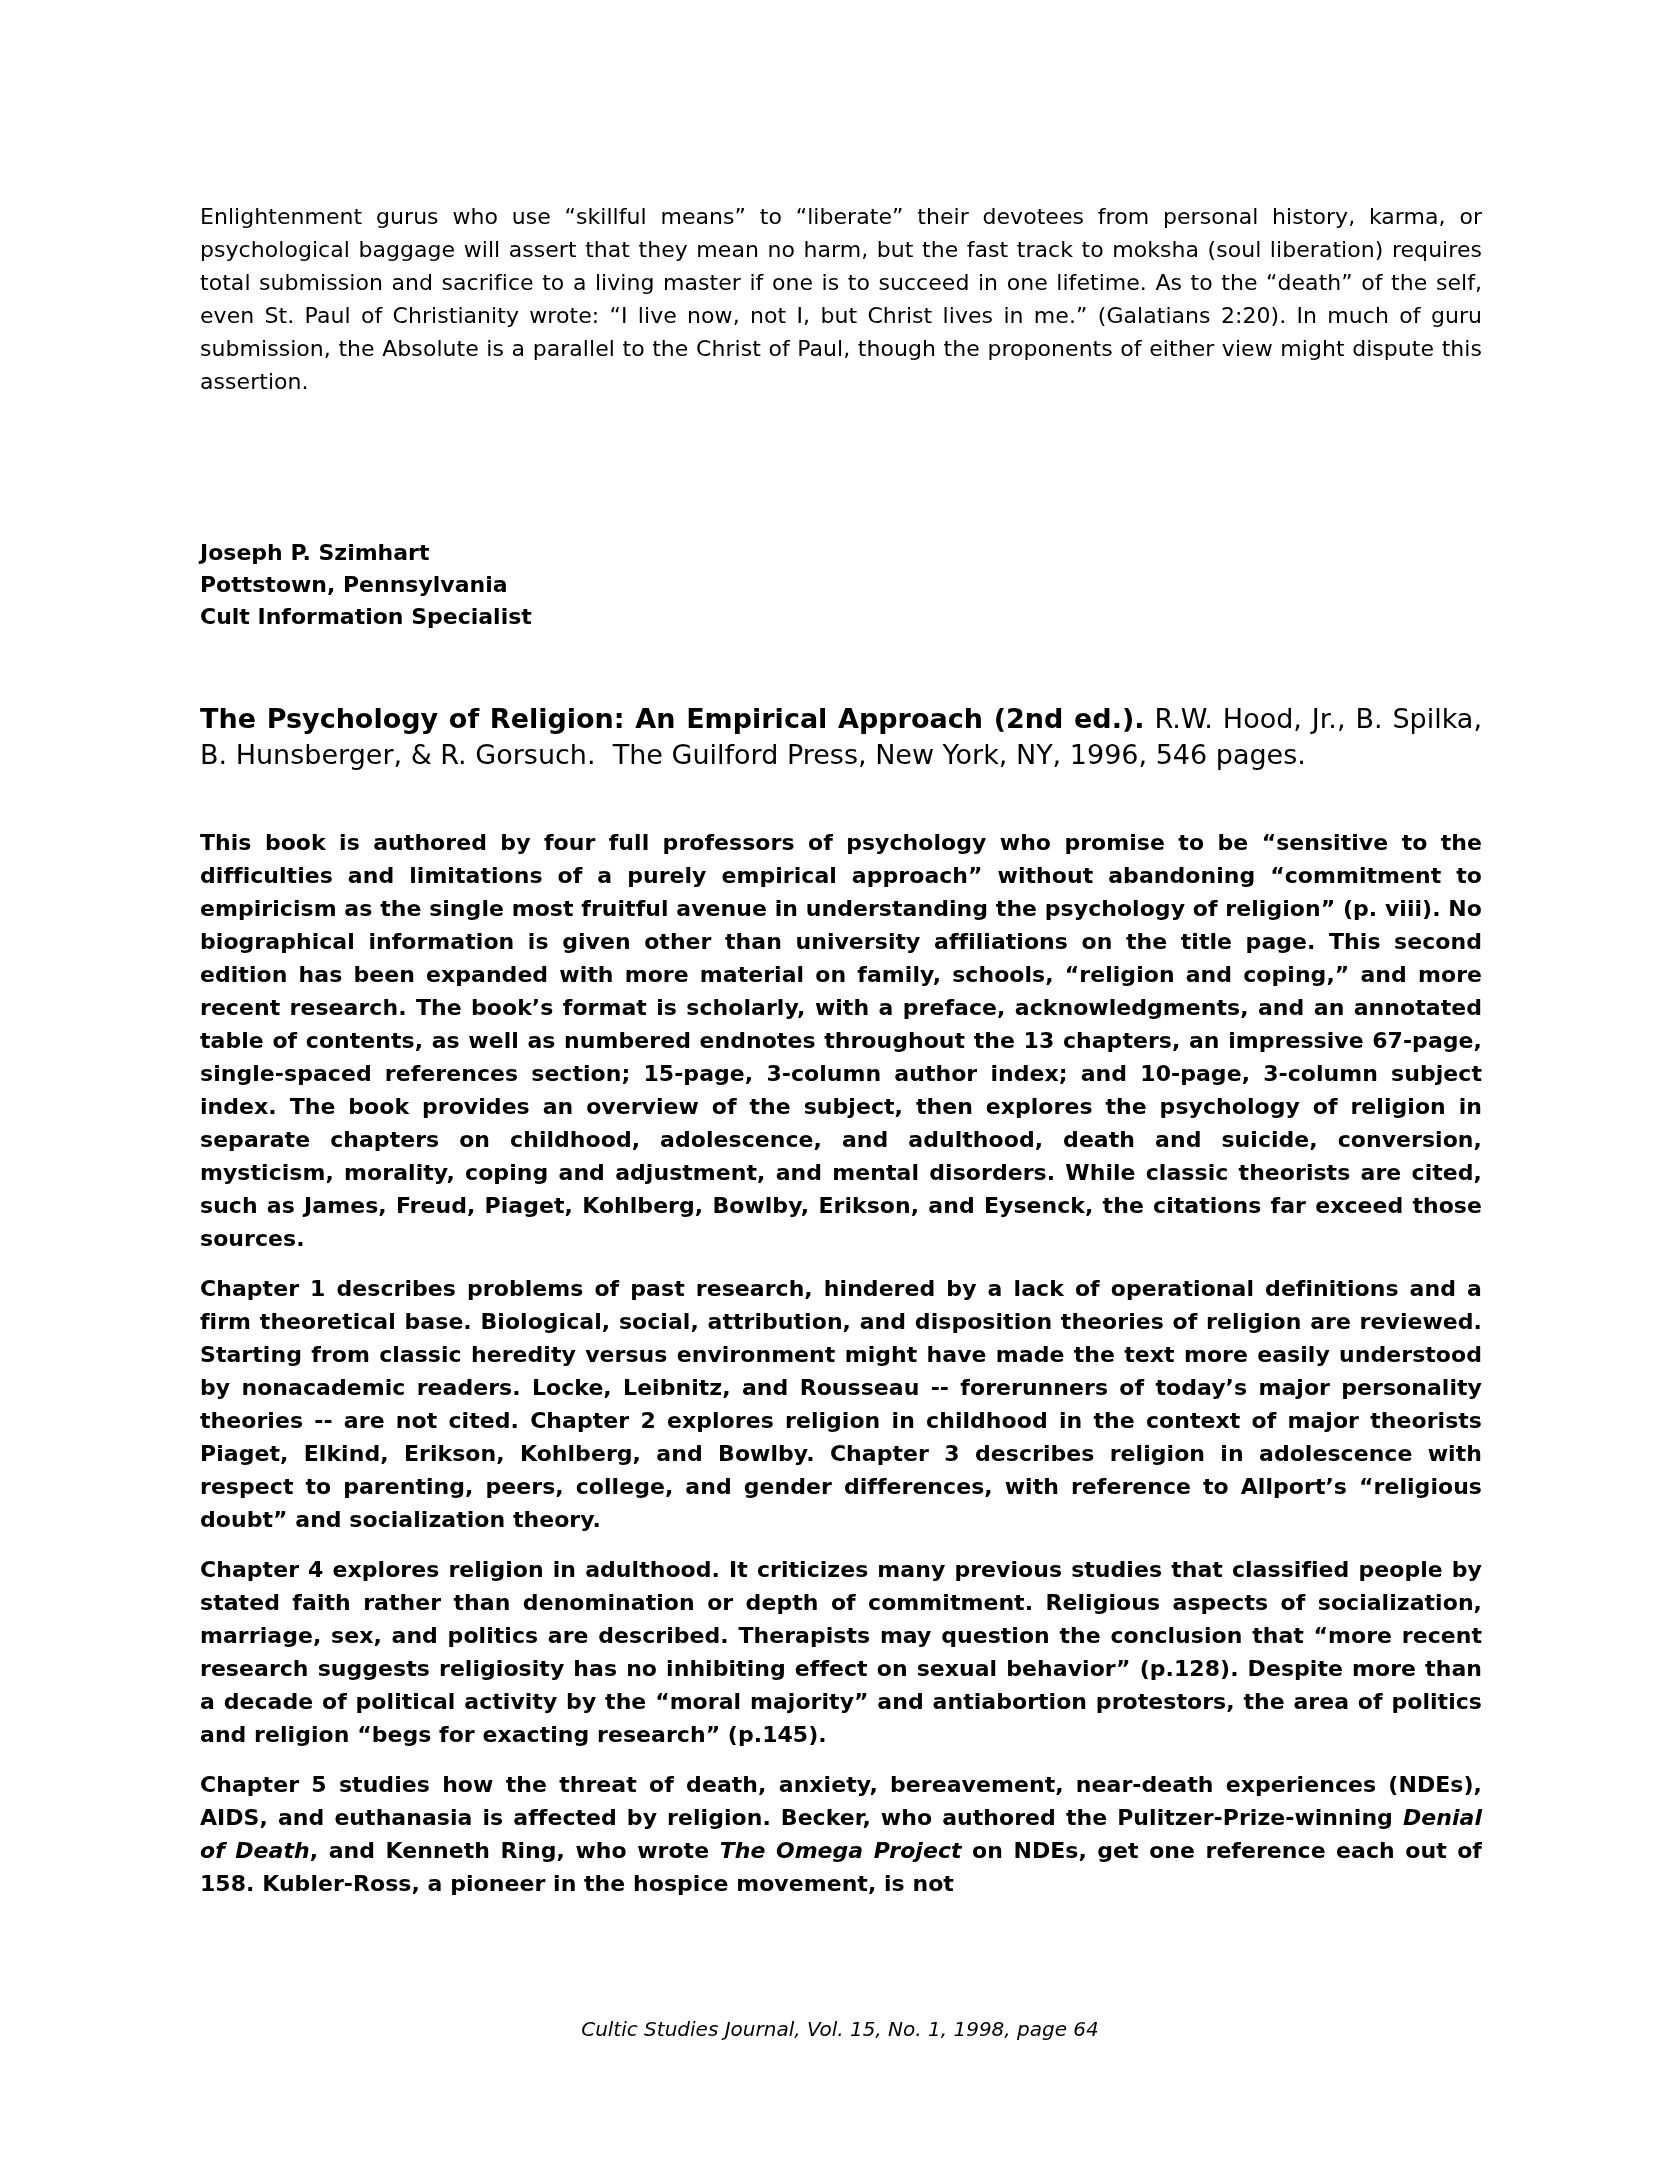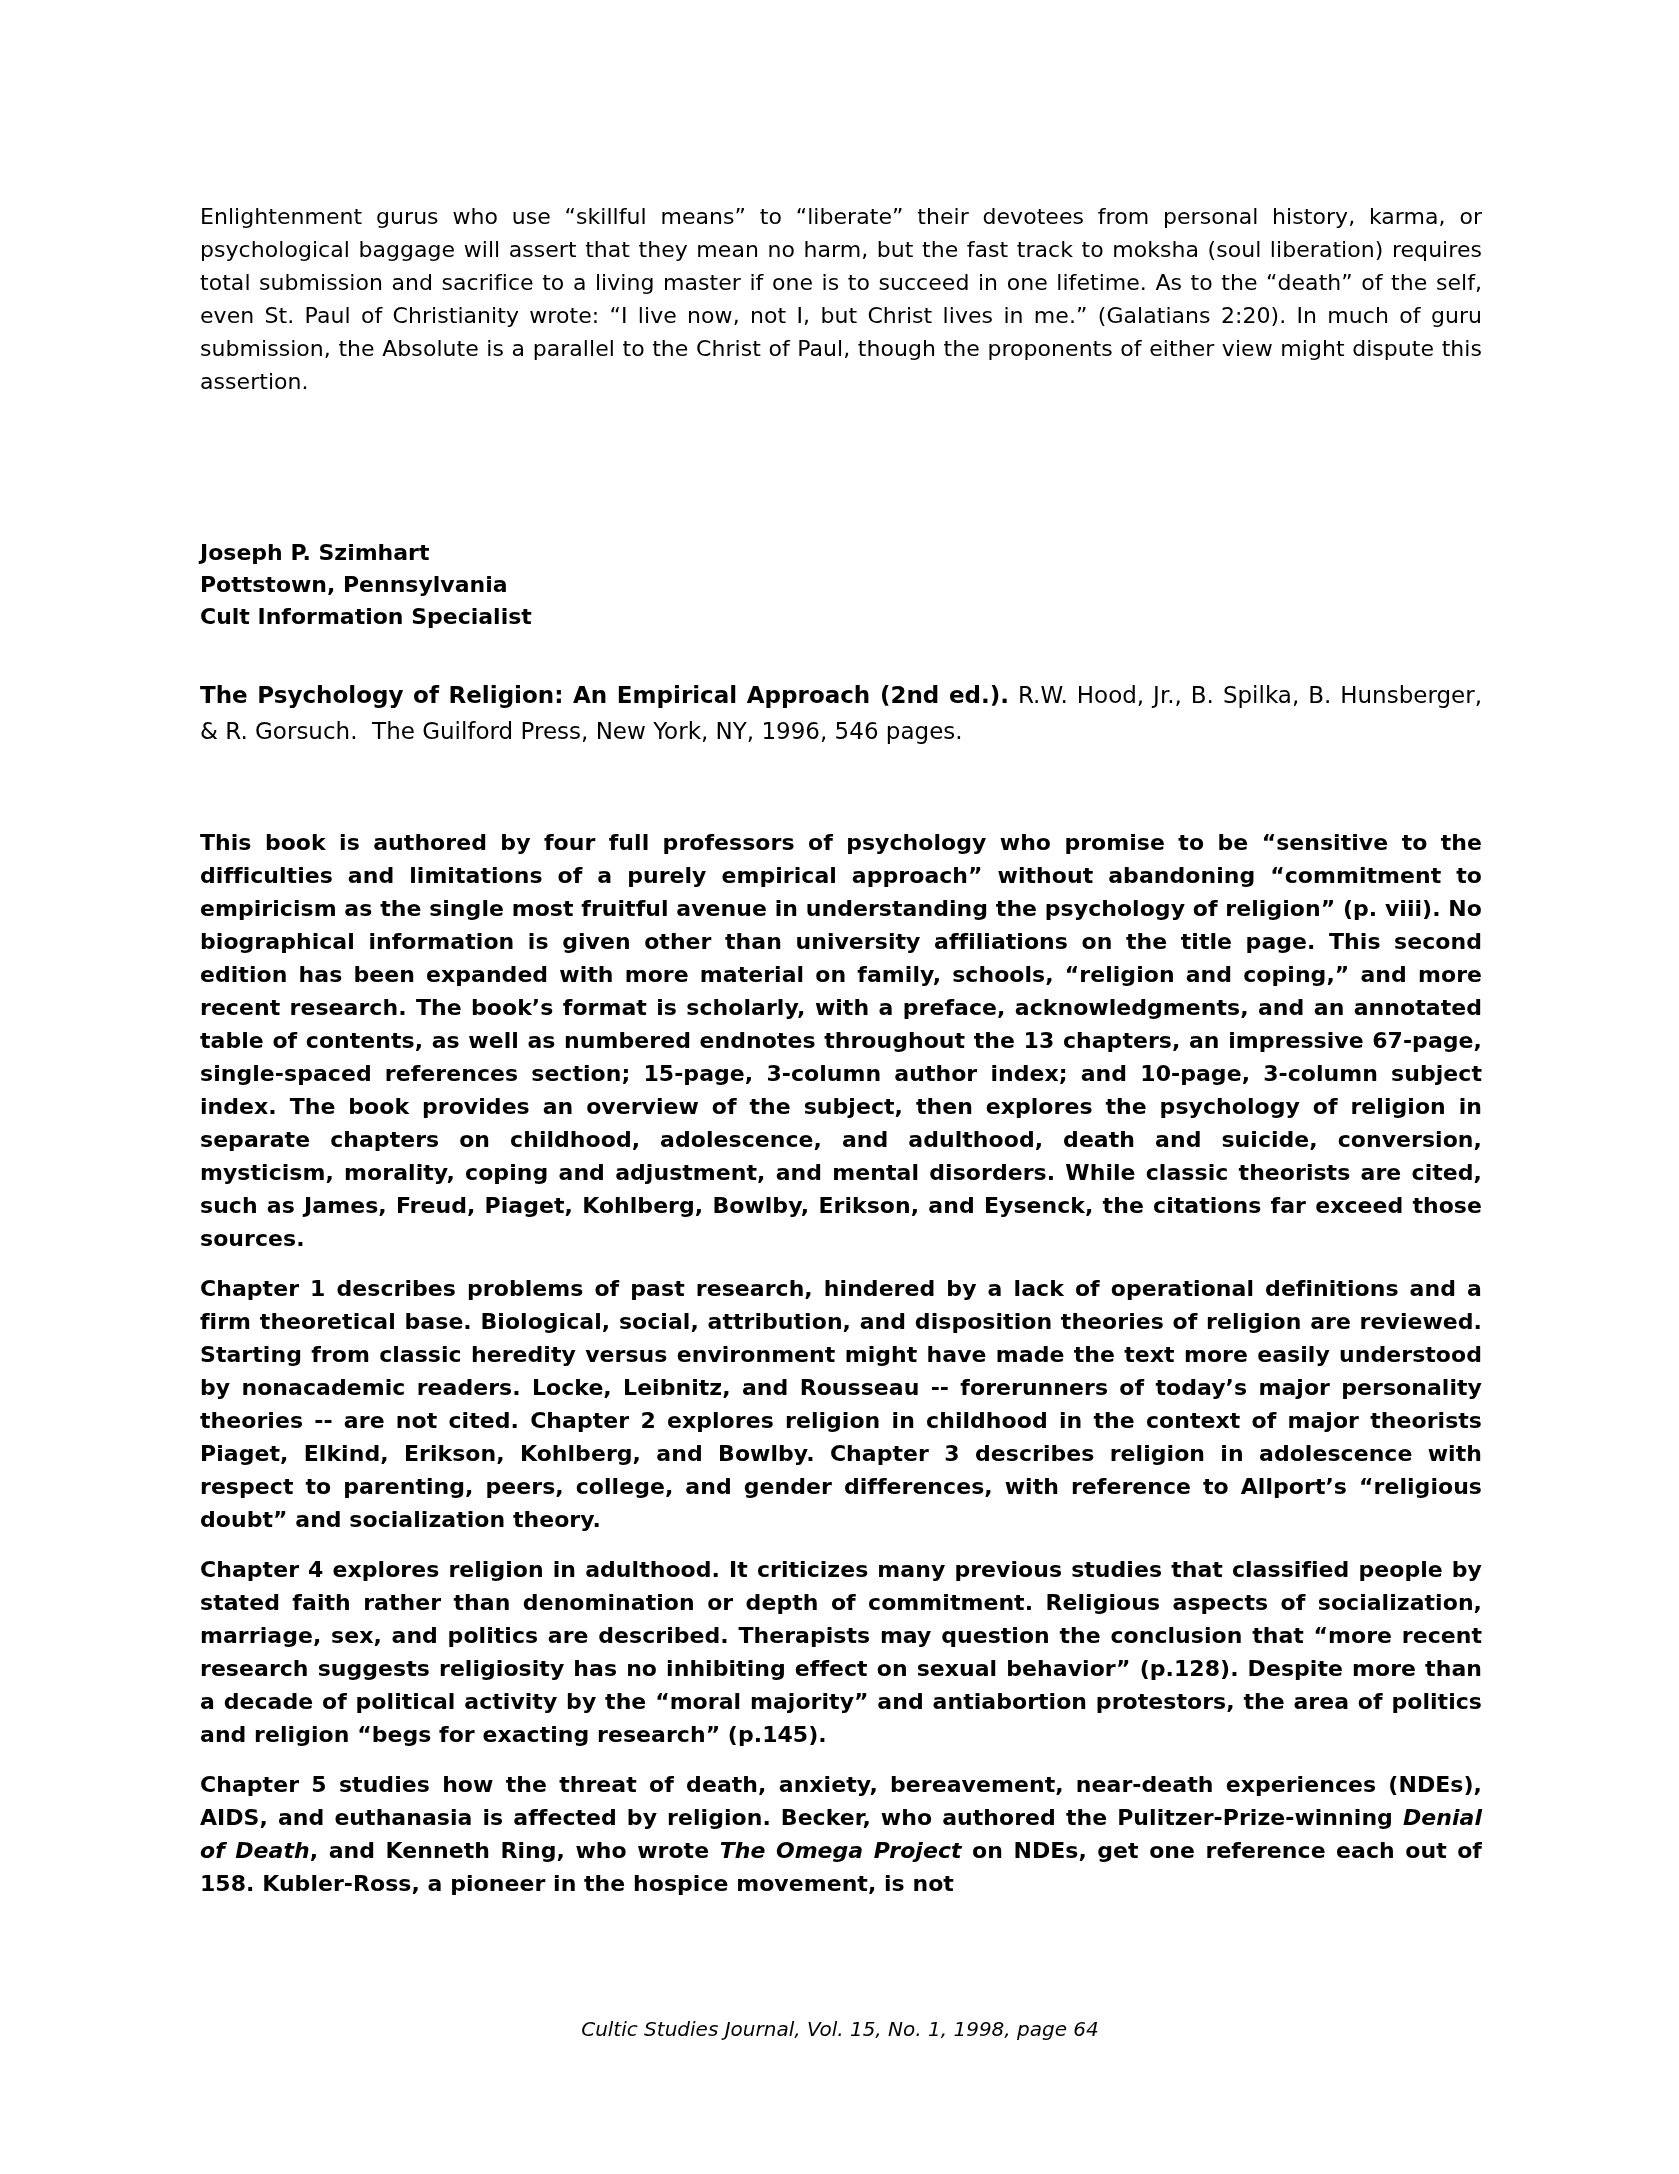--- a/index.html
+++ b/index.html
@@ -15,21 +15,21 @@
   }
   .para + .para { margin-top: 17px; }
   em { font-style: italic; }
   #block-top { top: 200px; }
   #signature {
     top: 537px; text-align: left; font-weight: bold;
     font-size: 22px; line-height: 32px;
   }
   #signature div { white-space: nowrap; }
   #review-heading {
-    top: 677px; margin: 0; font-size: 23px; line-height: 36px;
+    top: 701px; margin: 0; font-size: 27px; line-height: 36px;
     font-weight: normal; text-align: justify; text-align-last: left;
   }
   #review-heading strong { font-weight: bold; }
   #review-body { top: 826px; font-weight: bold; }
   #footer {
     position: absolute; left: 0; width: 1680px; top: 2017px;
     text-align: center; font-style: italic; font-size: 20px; line-height: 24.5px;
   }
 </style>
 </head>

